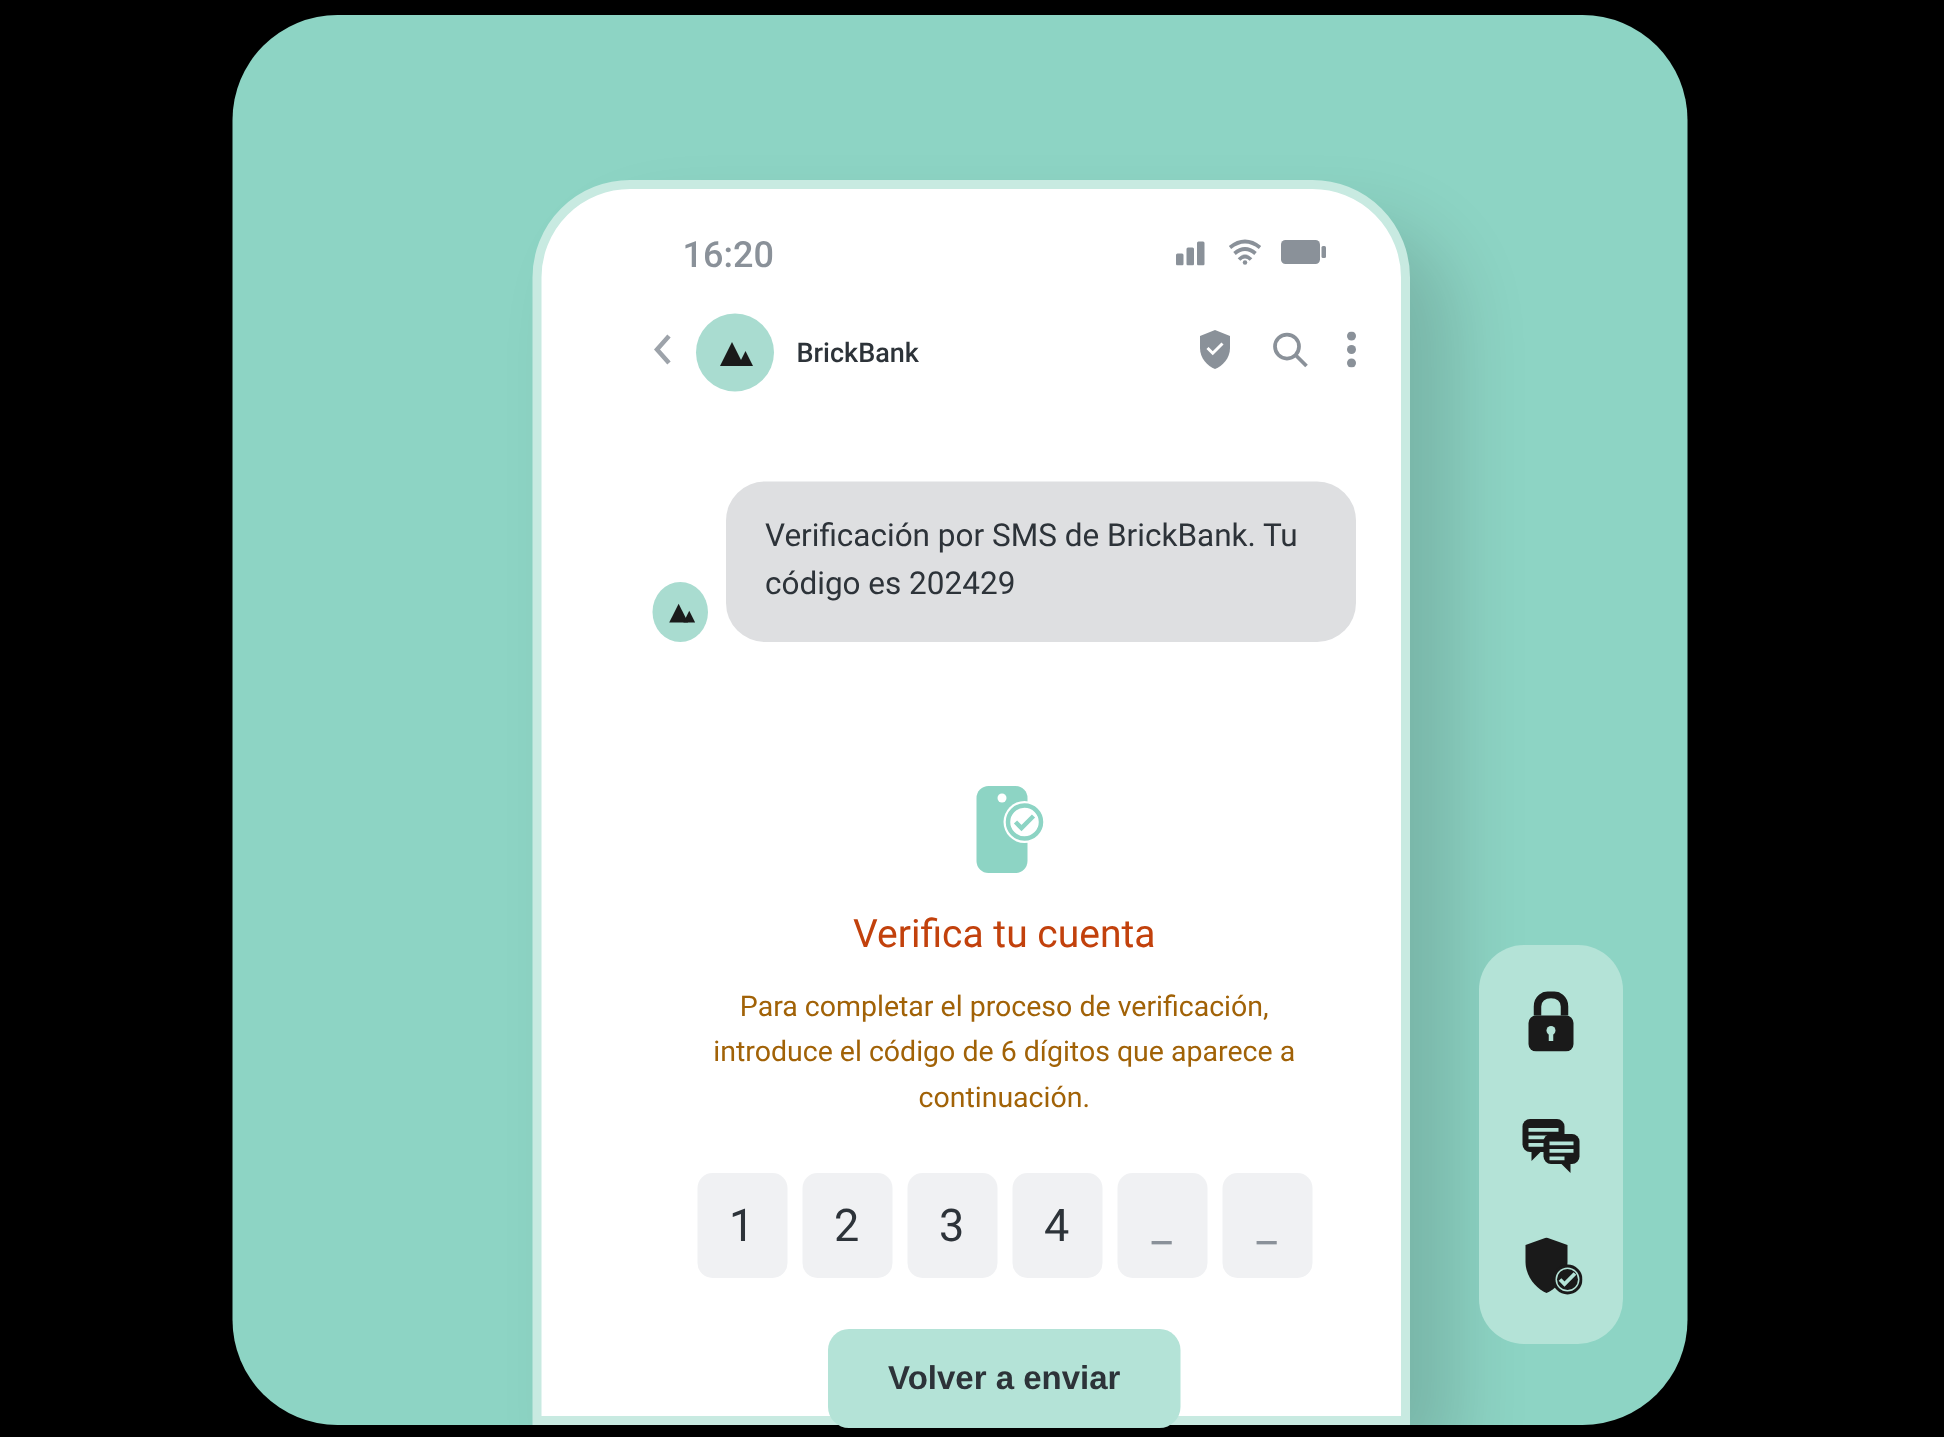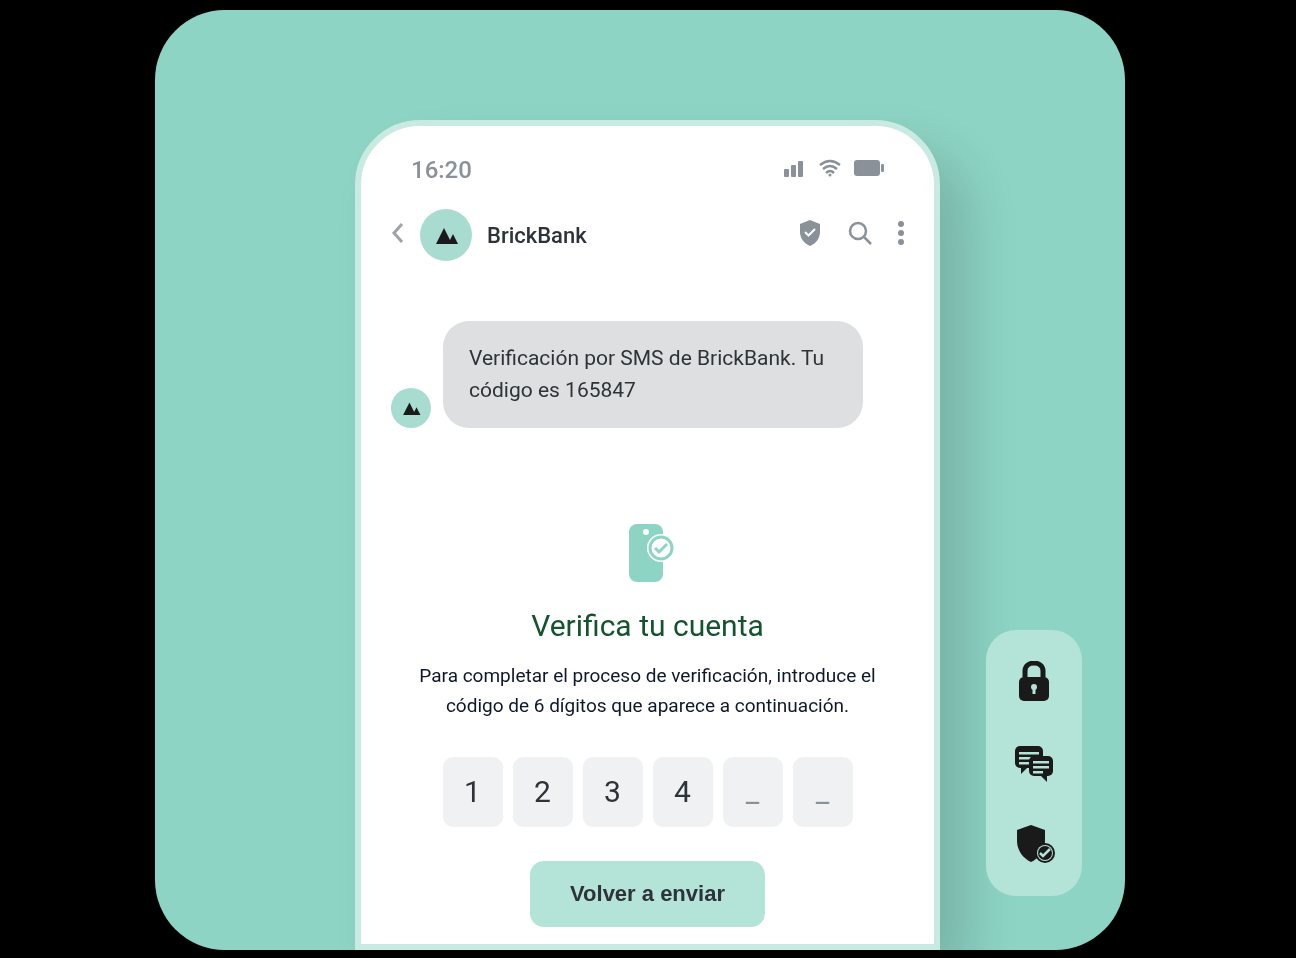--- a/index.html
+++ b/index.html
@@ -27,20 +27,21 @@
     .phone {
       position: absolute;
       left: 355px;
       top: 120px;
       width: 585px;
       height: 830px;
       background: #fff;
       border-radius: 65px 65px 0 0;
       border: 6px solid #c8eae1;
       box-shadow: 30px 30px 50px rgba(0,0,0,0.15);
+      padding-left: 44px;
     }
     .status-bar {
       display: flex;
       justify-content: space-between;
       align-items: center;
       padding: 30px 50px 0;
       color: #8a9199;
     }
     .status-time {
       font-size: 24px;
@@ -73,21 +74,21 @@
     .avatar-circle.small {
       width: 40px;
       height: 40px;
     }
     .sender-info {
       display: flex;
       flex-direction: column;
       flex: 1;
     }
     .sender-name {
-      font-size: 22px;
+      font-size: 18px;
       font-weight: 500;
       color: #2d3339;
     }
     .sender-sub {
       font-size: 18px;
       color: #8a9199;
     }
     .header-icons {
       display: flex;
       gap: 25px;
@@ -115,27 +116,27 @@
     }
     .verify-icon {
       margin: 20px auto;
       width: 70px;
       height: 70px;
       display: flex;
       align-items: center;
       justify-content: center;
     }
     .verify-title {
-      font-size: 30px;
-      color: #14532d;
+      font-size: 26px;
+      color: #c2410c;
       margin-bottom: 18px;
     }
     .verify-desc {
       font-size: 19px;
-      color: #0f172a;
+      color: #a16207;
       line-height: 1.6;
       padding: 0 10px;
     }
     .code-inputs {
       display: flex;
       justify-content: center;
       gap: 10px;
       margin-top: 35px;
     }
     .code-box {
@@ -255,21 +256,21 @@
     </div>
   </div>
 
   <div class="message-row">
     <div class="avatar-circle small">
       <svg width="22" height="18" viewBox="0 0 28 22" fill="#1a1a1a">
           <path d="M 4 20 L 12 4 L 20 20 Z"></path>
           <path d="M 16 20 L 21 10 L 26 20 Z"></path>
         </svg>
     </div>
-    <div class="message-bubble">Verificación por SMS de BrickBank. Tu código es 165847</div>
+    <div class="message-bubble">Verificación por SMS de BrickBank. Tu código es 202429</div>
   </div>
 
   <div class="verify-section">
     <div class="verify-icon">
       <svg width="70" height="70" viewBox="0 0 70 70" fill="#8dd4c4">
           <rect x="16" y="6" width="34" height="58" rx="8"></rect>
           <circle cx="33" cy="14" r="3" fill="#fff"></circle>
           <circle cx="48" cy="30" r="14" fill="#fff"></circle>
           <circle cx="48" cy="30" r="11" fill="none" stroke="#8dd4c4" stroke-width="3"></circle>
           <path d="M42 30 L46 34 L54 26" stroke="#8dd4c4" stroke-width="3" fill="none"></path>

